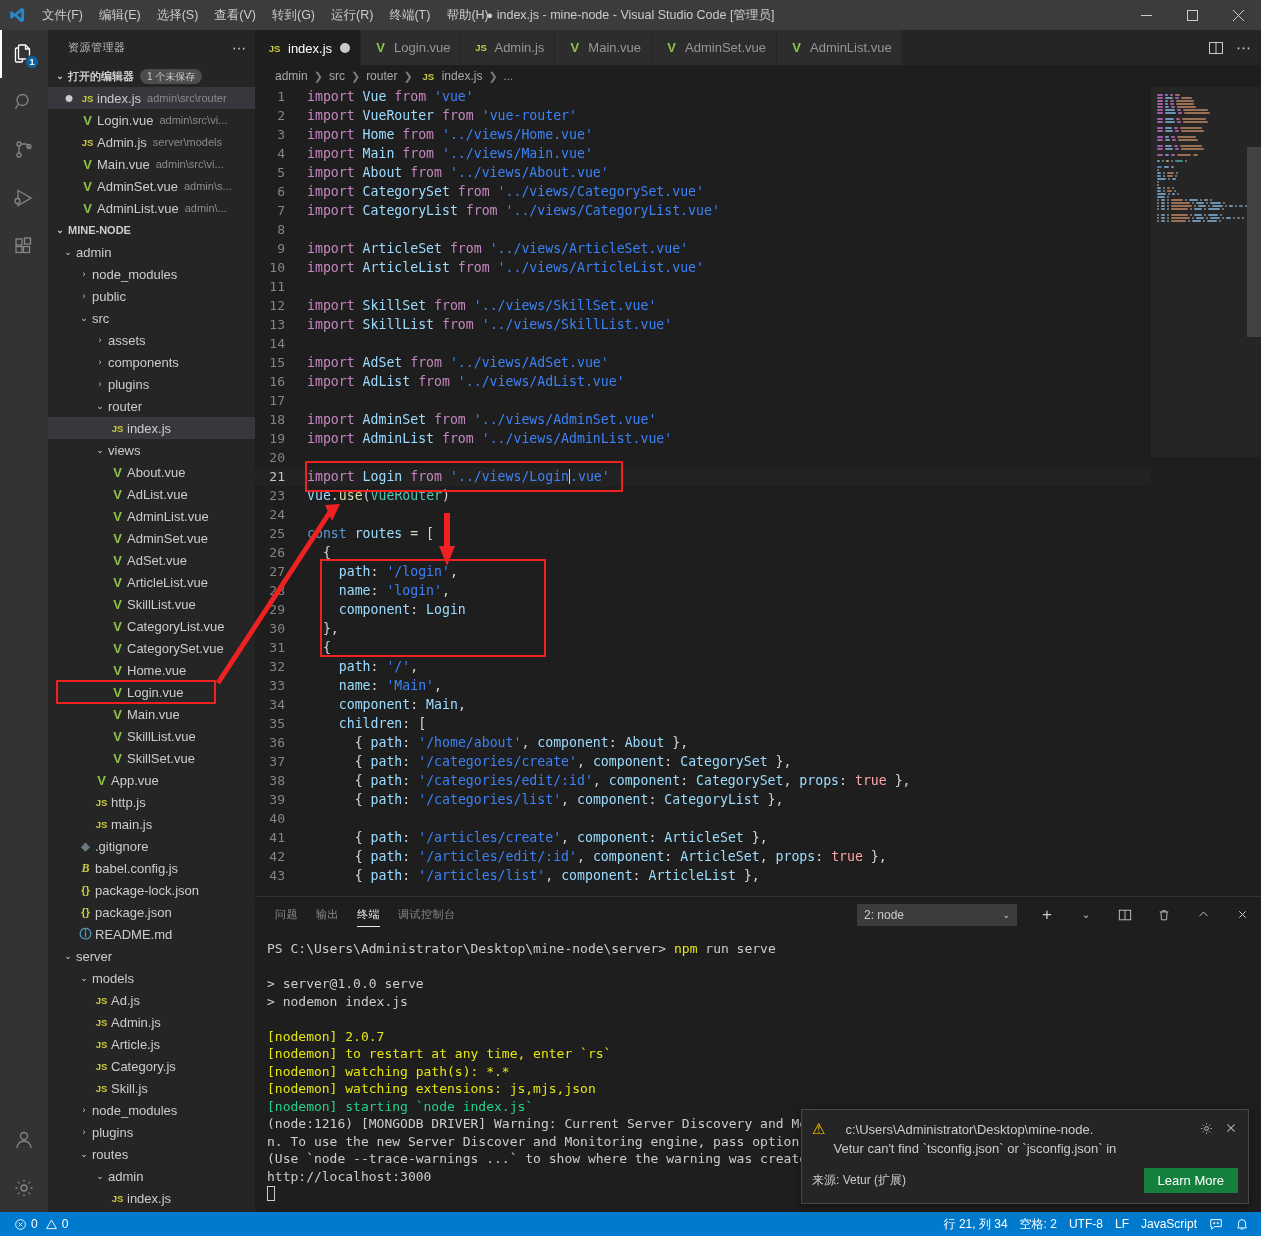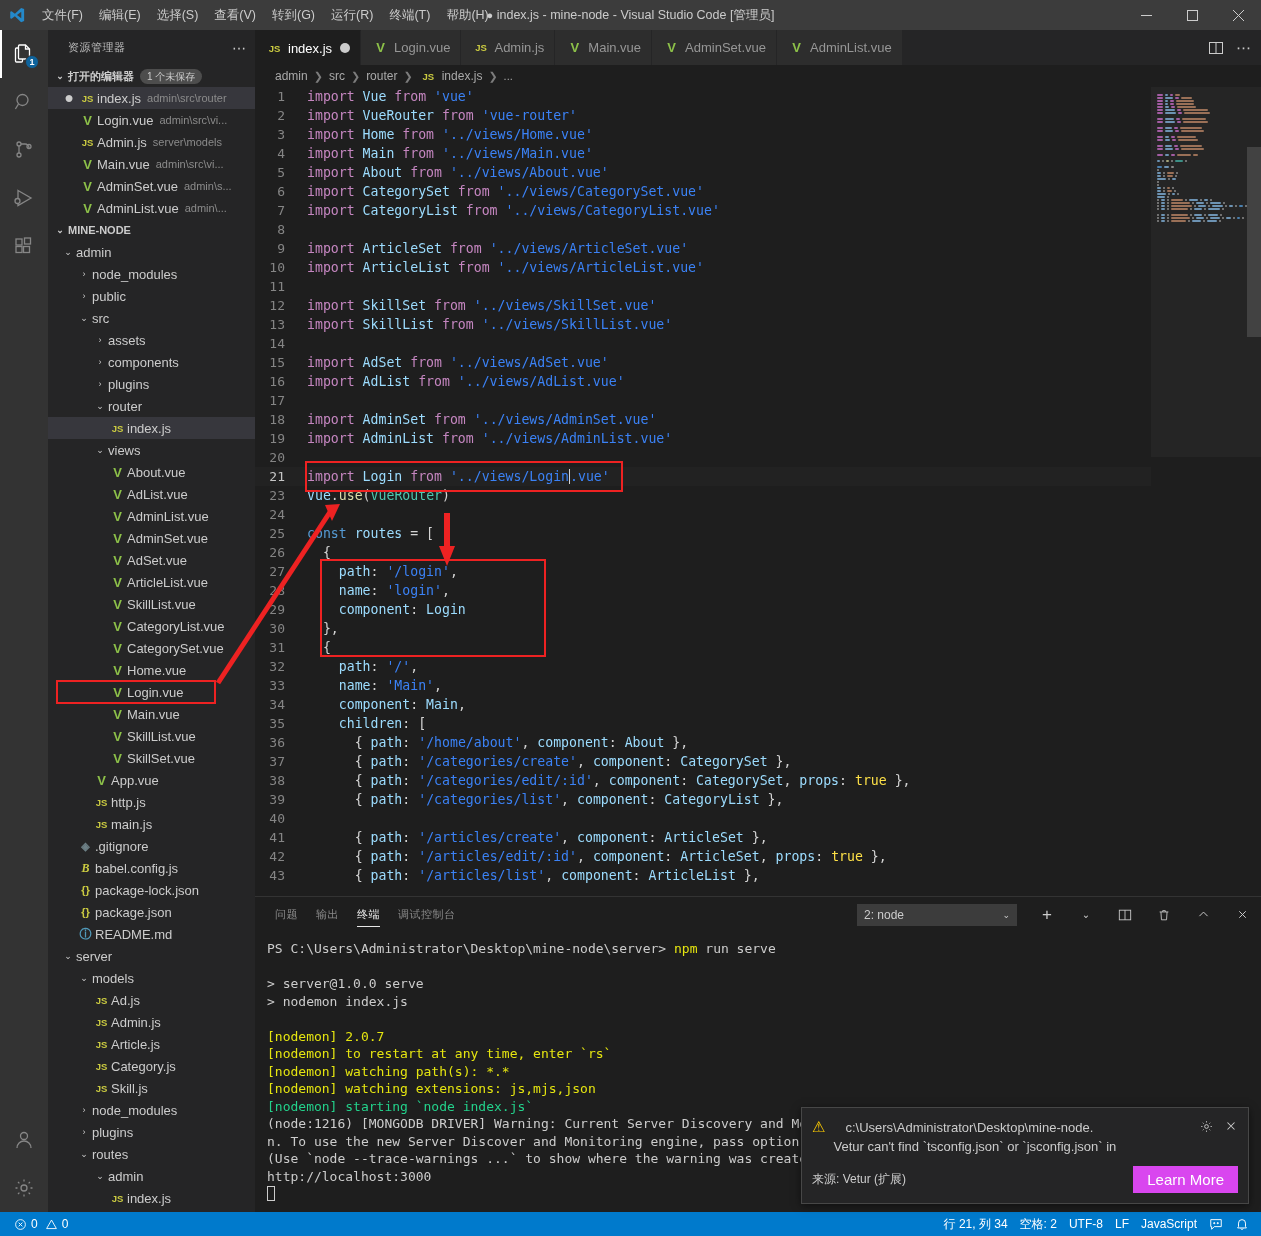--- a/index.html
+++ b/index.html
@@ -137,21 +137,21 @@
   .cline.cur { background: rgba(255,255,255,0.02); }
   .ctext { flex: 1 1 auto; }
   
   .kw  { color: #c586c0; }  
   .kw2 { color: #569cd6; }  
   .id  { color: #9cdcfe; }
   .str { color: #3b82f6; }
   .fn  { color: #dcdcaa; }
   .cls { color: #4ec9b0; }
   .pl  { color: #d4d4d4; }
-  .num { color: #fde047; }
+  .num { color: #fca5a5; }
   .cursor-bar {
     display:inline-block; width:1px; height:15px; background:#d4d4d4; vertical-align:-3px;
   }
 
   
   .minimap {
     width: 110px; flex: 0 0 110px; position: relative; background: #1e1e1e; overflow: hidden;
   }
   .mm-line { height: 3px; display: flex; align-items: center; padding-left: 6px; gap: 2px;}
   .mm-seg { height: 2px; border-radius: 1px; }
@@ -209,21 +209,21 @@
     font-size: 13px; color: #cccccc;
   }
   .toast-row { display: flex; padding: 10px 10px 6px 10px; }
   .toast-warn { color: #ffcc00; font-size: 15px; margin-right: 8px; line-height: 17px; }
   .toast-msg { flex: 1 1 auto; line-height: 19px; }
   .toast-acts { display: flex; gap: 10px; align-items: flex-start; color: #cccccc; padding-top: 1px; }
   .toast-icon { cursor: pointer; }
   .toast-foot { display: flex; align-items: center; padding: 4px 10px 10px 10px; }
   .toast-src { font-size: 12px; color: #cccccc; }
   .toast-btn {
-    margin-left: auto; background: #d946ef; color: #ffffff; font-size: 15px;
+    margin-left: auto; background: #15803d; color: #ffffff; font-size: 13px;
     padding: 5px 14px; cursor: pointer;
   }
 
   
   .annot { position: absolute; pointer-events: none; z-index: 20; }
   .redbox { position: absolute; border: 2.5px solid #ee2222; pointer-events: none; z-index: 22; }
 </style>
 </head>
 <body>
 

